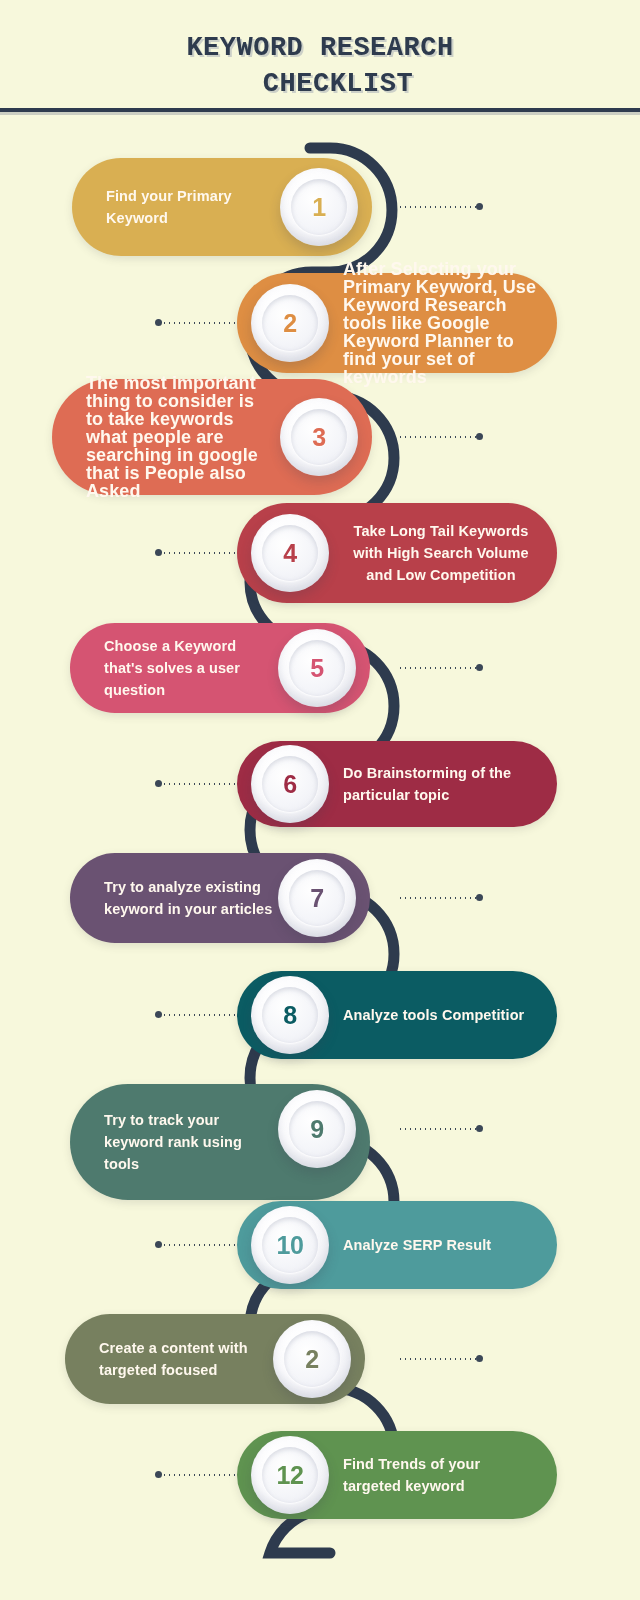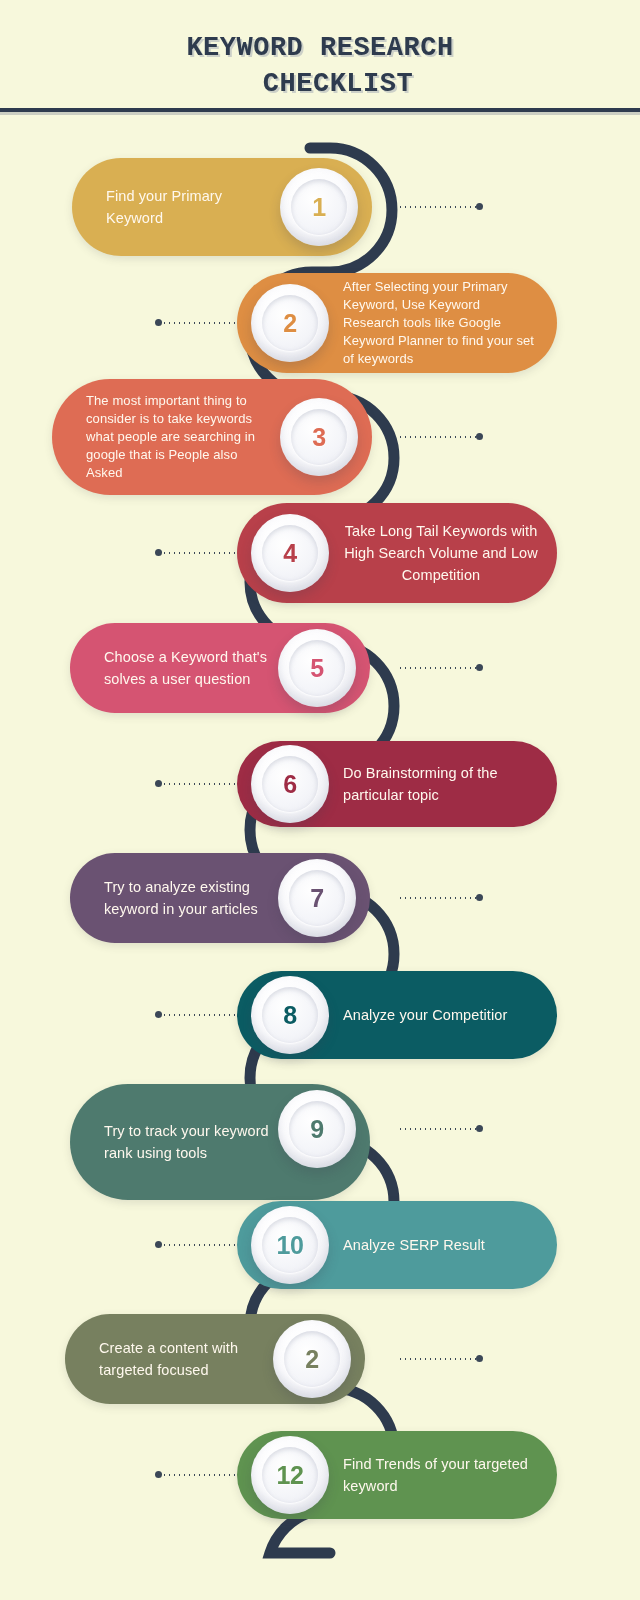--- a/index.html
+++ b/index.html
@@ -33,26 +33,26 @@
   
   .step{position:absolute;}
   .pill{
     position:absolute;
     border-radius:999px;
     box-sizing:border-box;
     display:flex;align-items:center;
   }
   .pill .txt{
     color:#FFF8EE;
-    font-weight:normal;
+    font-weight:bold;
     font-size:14.5px;
     line-height:22px;
     letter-spacing:.1px;
   }
-  .pill.small .txt{font-size:13px;line-height:18px;}
+  .pill.small .txt{font-size:18px;line-height:18px;}
 
   
   .badge{
     position:absolute;
     width:78px;height:78px;border-radius:50%;
     background:radial-gradient(circle at 34% 28%, #ffffff 0%, #fbfbfd 45%, #e8e9ef 100%);
     box-shadow:0 6px 12px rgba(60,60,80,.20), inset 0 -5px 10px rgba(160,165,185,.30);
     display:flex;align-items:center;justify-content:center;
     z-index:5;
   }
@@ -181,21 +181,21 @@
         <div class="badge" style="left: 278px; top: 859px;">
           <div class="inner">
             <div class="num" style="color: rgb(106, 82, 114);">7</div>
           </div>
         </div>
         <div class="dotline" style="left: 398px; width: 78px; top: 897px;"></div>
         <div class="dotend" style="left: 476px; top: 894px;"></div>
       </div>
       <div class="step" style="left: 0px; top: 0px; width: 640px; height: 0px;">
         <div class="pill" style="left: 237px; width: 320px; height: 88px; top: 971px; background: rgb(11, 92, 99); box-shadow: rgba(60, 60, 70, 0.13) 0px 3px 8px; z-index: 3;">
-          <div class="txt" style="padding: 0px 18px 0px 106px; text-align: left;">Analyze your Competitior</div>
+          <div class="txt" style="padding: 0px 18px 0px 106px; text-align: left;">Analyze tools Competitior</div>
         </div>
         <div class="badge" style="left: 251px; top: 976px;">
           <div class="inner">
             <div class="num" style="color: rgb(11, 92, 99);">8</div>
           </div>
         </div>
         <div class="dotline" style="left: 162px; width: 78px; top: 1014px;"></div>
         <div class="dotend" style="left: 155px; top: 1011px;"></div>
       </div>
       <div class="step" style="left: 0px; top: 0px; width: 640px; height: 0px;">

